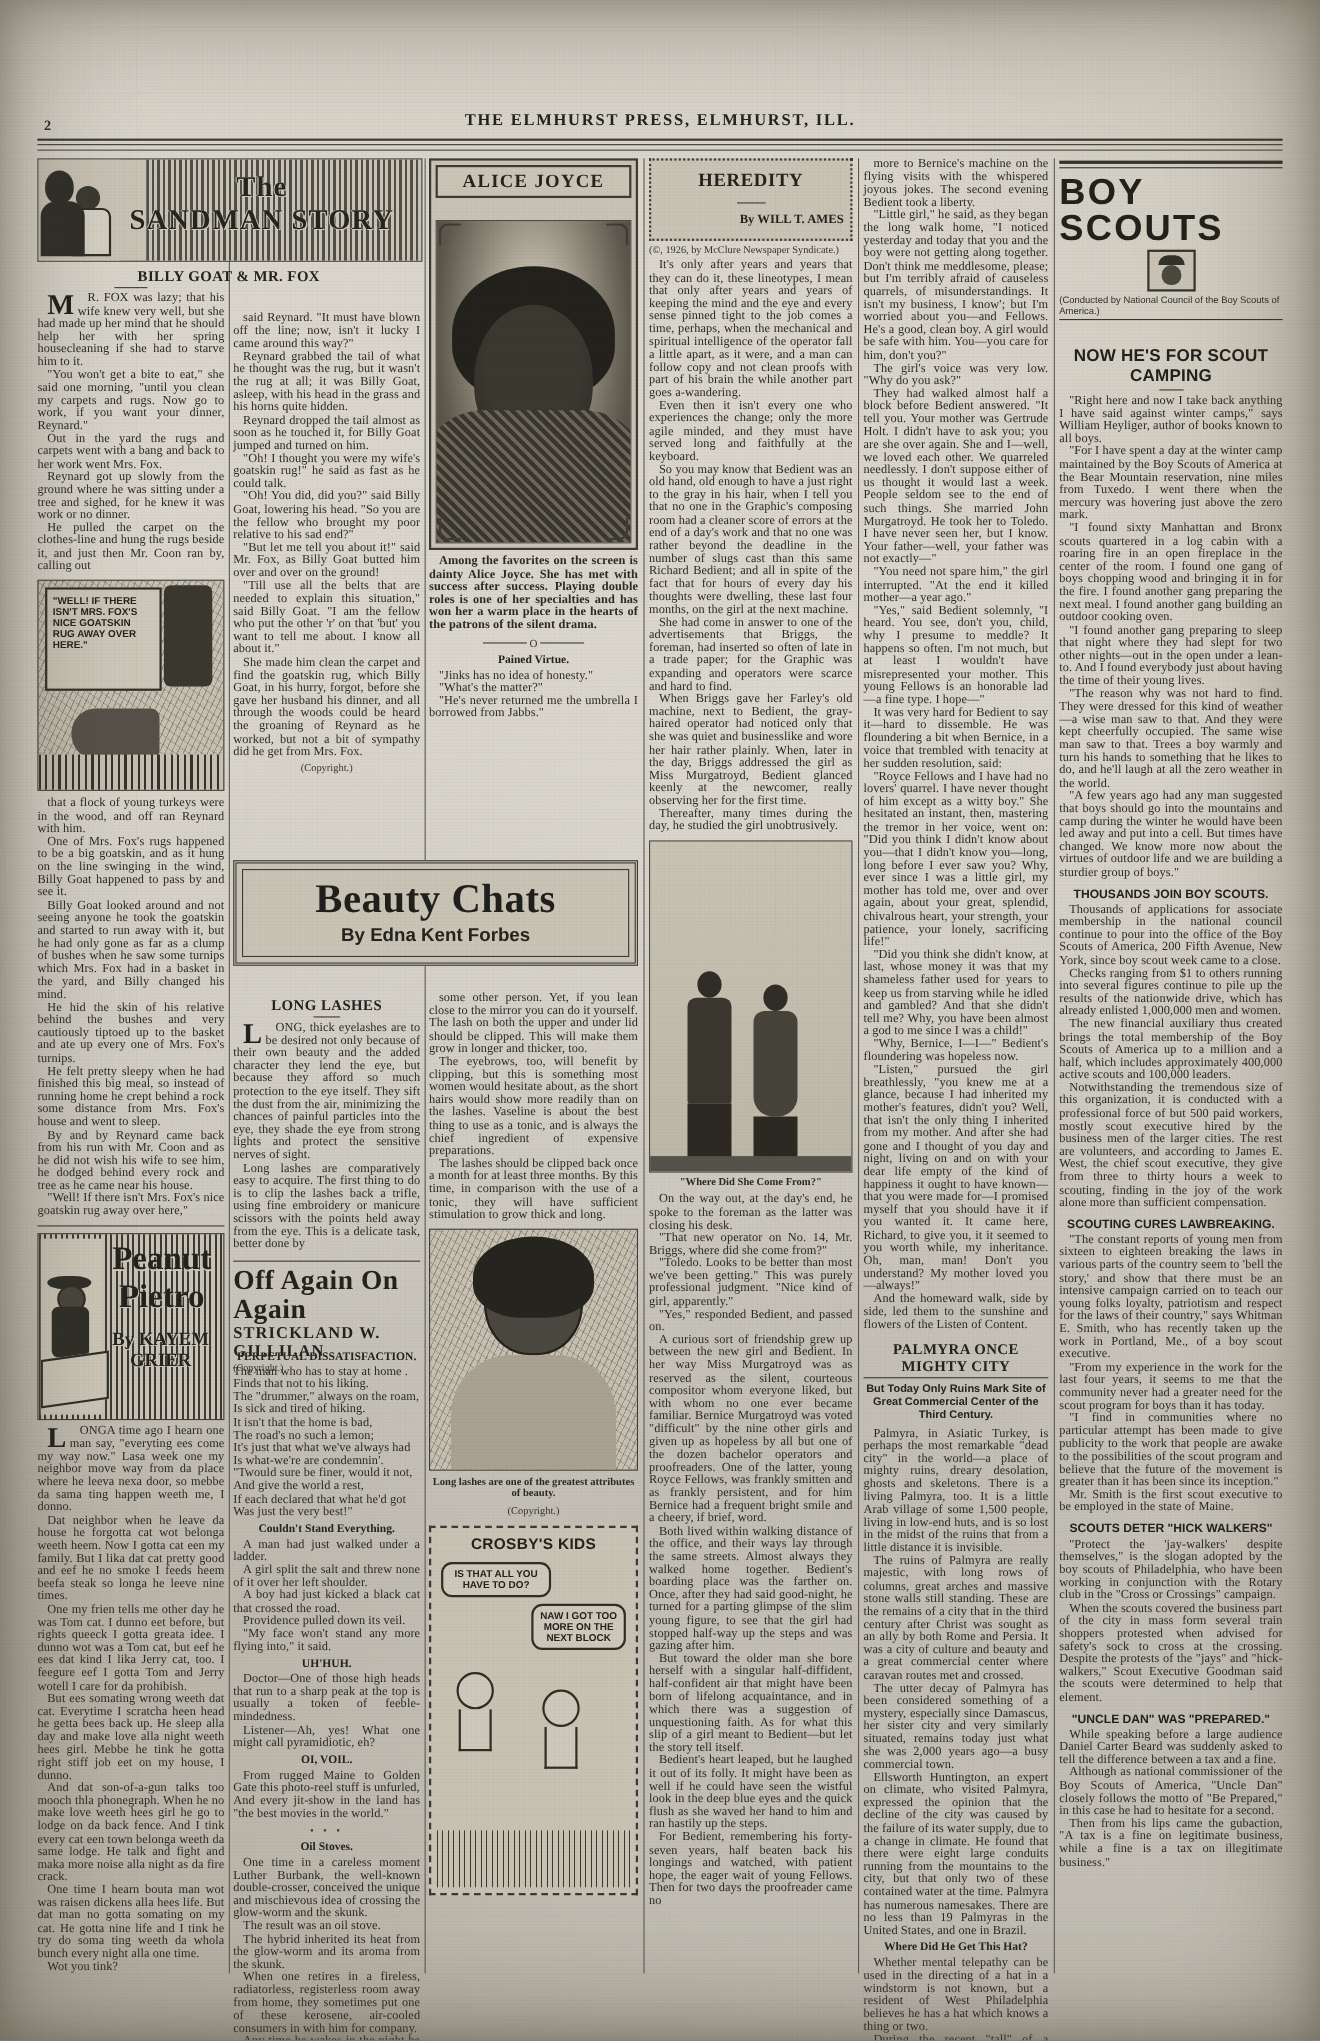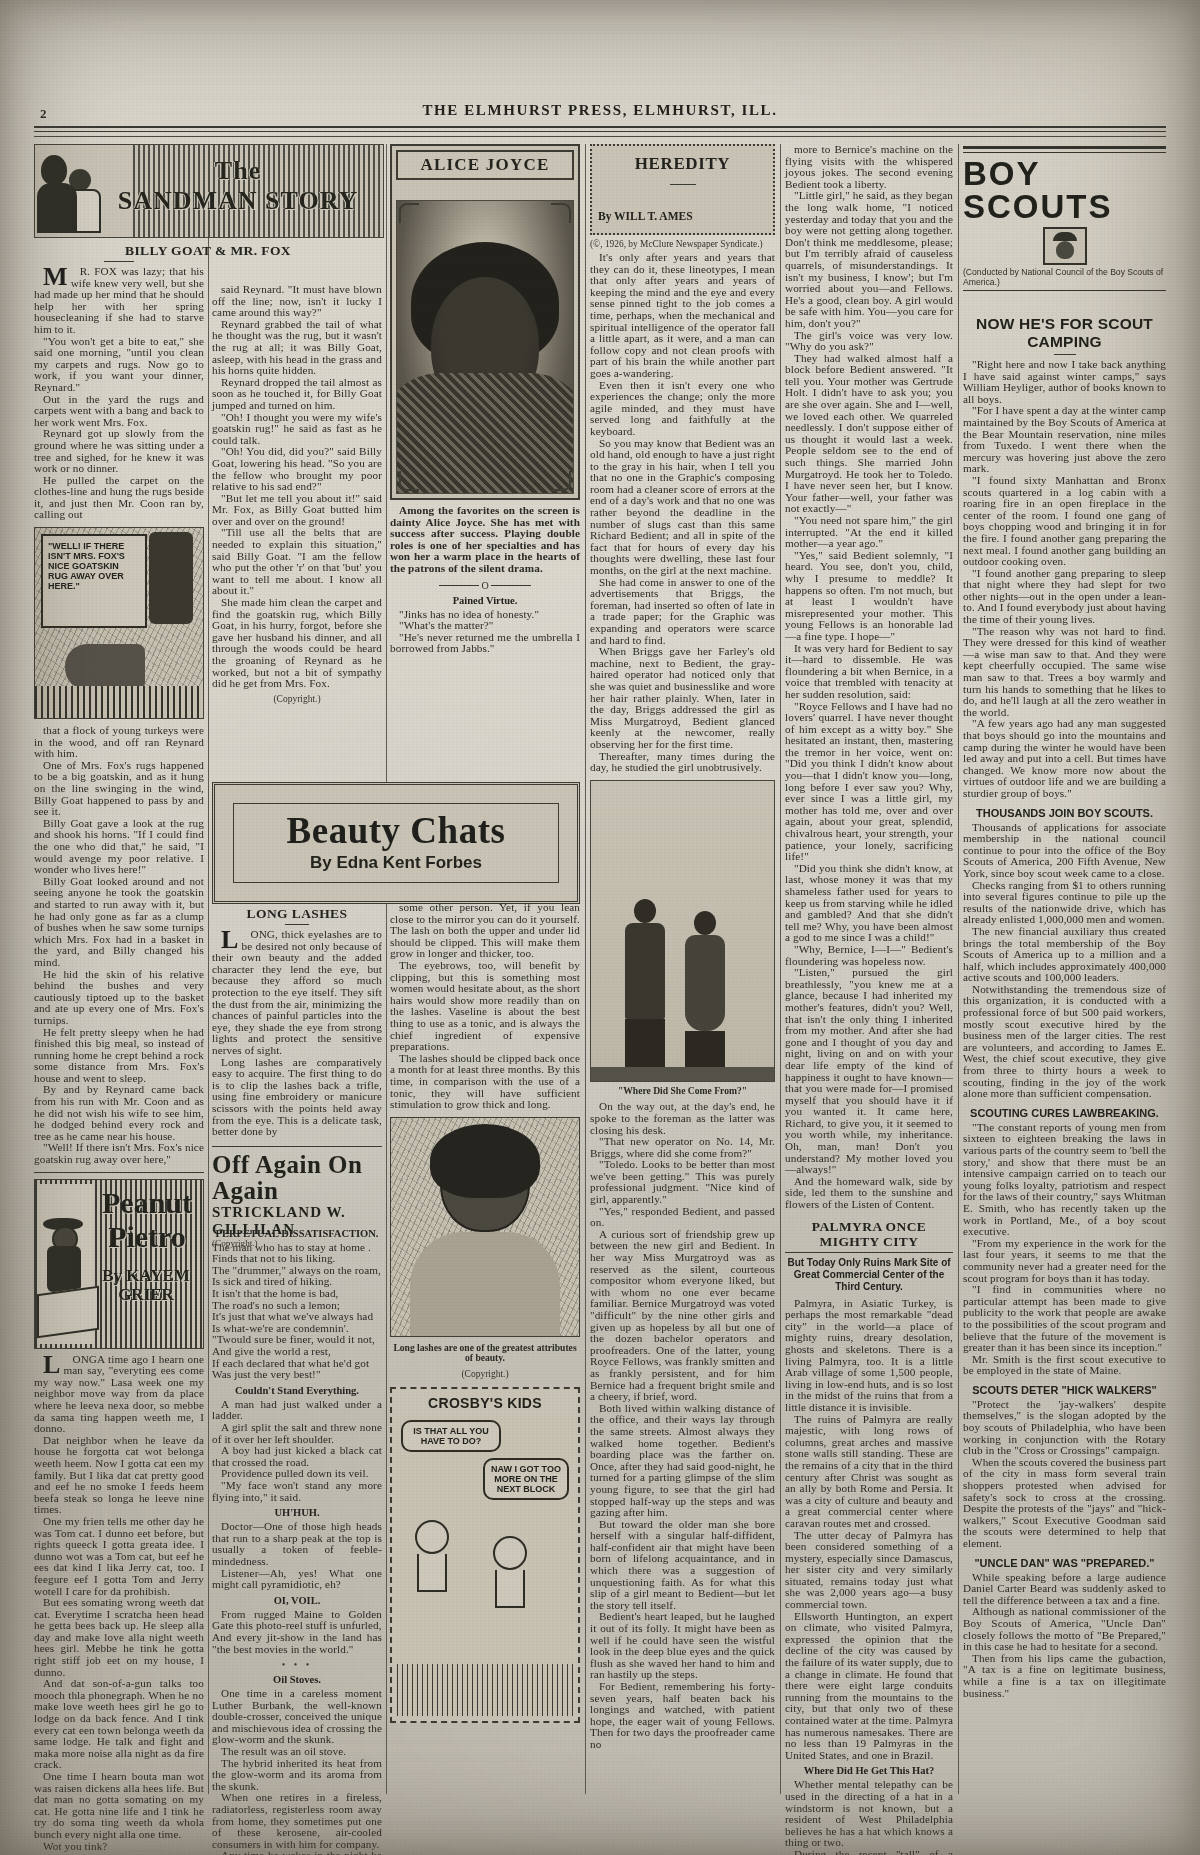--- a/index.html
+++ b/index.html
@@ -98,25 +98,25 @@
      background:repeating-linear-gradient(45deg,#6c665a 0 3px,#39362e 3px 7px);}
   .corner{position:absolute;width:18px;height:18px;border:2px solid #3c3c34;}
   .corner.tl{left:2px;top:2px;border-right:0;border-bottom:0;border-radius:8px 0 0 0;}
   .corner.tr{right:2px;top:2px;border-left:0;border-bottom:0;border-radius:0 8px 0 0;}
   .corner.bl{left:2px;bottom:2px;border-right:0;border-top:0;border-radius:0 0 0 8px;}
   .corner.br{right:2px;bottom:2px;border-left:0;border-top:0;border-radius:0 0 8px 0;}
 
   
   .her-box{border:2px dotted #3c3c34;padding:8px 6px 10px;background:#c9c3b5;margin-bottom:4px;}
   .her-t{text-align:center;font:bold 17px/20px "Liberation Serif",serif;letter-spacing:.6px;color:#23231f;}
-  .her-by{text-align:left;font:bold 11.5px/14px "Liberation Serif",serif;color:#23231f;margin-top:24px;}
+  .her-by{text-align:right;font:bold 11.5px/14px "Liberation Serif",serif;color:#23231f;margin-top:8px;}
 
   
   .bc{position:absolute;left:178px;top:690px;width:368px;}
-  .bc-frame{border:3px double #3b3b33;padding:18px;background:#c9c3b5;}
+  .bc-frame{border:3px double #3b3b33;padding:5px;background:#c9c3b5;}
   .bc-inner{border:1px solid #3b3b33;padding:8px 4px 8px;text-align:center;}
   .bc-t{font:bold 37px/38px "Liberation Serif",serif;color:#1f1f1b;letter-spacing:.5px;}
   .bc-by{font:bold 17px/22px "Liberation Sans",sans-serif;color:#24241f;margin-top:2px;}
 
   
   .bs-head{text-align:left;position:relative;}
   .bs-rule{border-top:3px solid #34342d;border-bottom:1px solid #34342d;height:3px;margin:2px 0 4px;}
   .bs-t{font:bold 33px/33px "Liberation Sans",sans-serif;letter-spacing:2px;color:#22221d;}
   .bs-badge{width:40px;height:34px;margin:4px auto 2px;border:2px solid #33332c;position:relative;background:#c9c3b5;}
   .bs-badge:before{content:"";position:absolute;left:8px;top:3px;width:24px;height:9px;border-radius:9px 9px 0 0;background:#33332c;}
@@ -212,21 +212,20 @@
             <div style="position:absolute;left:6px;top:6px;width:92px;height:80px;border:2px solid #2d2d26;background:#cdc8ba;
                         font:bold 9px/10px 'Liberation Sans',sans-serif;color:#23231e;padding:5px;">"WELL! IF THERE ISN'T MRS. FOX'S NICE GOATSKIN RUG AWAY OVER HERE."</div>
             <div style="position:absolute;right:10px;top:4px;width:44px;height:92px;background:#3a372f;border-radius:6px;"></div>
             <div style="position:absolute;left:30px;bottom:28px;width:80px;height:46px;background:#56524a;border-radius:22px 8px 8px 22px;"></div>
             <div style="position:absolute;left:0;bottom:0;width:100%;height:32px;
                         background:repeating-linear-gradient(90deg,#33332c 0 2px,#c7c1b2 2px 6px);"></div>
           </div>
 
           <p class="t blk">that a flock of young turkeys were in the wood, and off ran Reynard with him.</p>
           <p class="t blk">One of Mrs. Fox's rugs happened to be a big goatskin, and as it hung on the line swinging in the wind, Billy Goat happened to pass by and see it.</p>
-          <p class="t blk">Billy Goat gave a look at the rug and shook his horns. "If I could find the one who did that," he said, "I would avenge my poor relative. I wonder who lives here!"</p>
           <p class="t blk">Billy Goat looked around and not seeing anyone he took the goatskin and started to run away with it, but he had only gone as far as a clump of bushes when he saw some turnips which Mrs. Fox had in a basket in the yard, and Billy changed his mind.</p>
           <p class="t blk">He hid the skin of his relative behind the bushes and very cautiously tiptoed up to the basket and ate up every one of Mrs. Fox's turnips.</p>
           <p class="t blk">He felt pretty sleepy when he had finished this big meal, so instead of running home he crept behind a rock some distance from Mrs. Fox's house and went to sleep.</p>
           <p class="t blk">By and by Reynard came back from his run with Mr. Coon and as he did not wish his wife to see him, he dodged behind every rock and tree as he came near his house.</p>
           <p class="t blk">"Well! If there isn't Mrs. Fox's nice goatskin rug away over here,"</p>
         </div>
 
         <div style="width:170px;border-top:1.5px solid #3a3a33;margin-top:6px;padding-top:6px;">
           <div class="pp">
             <div class="pp-fig">

